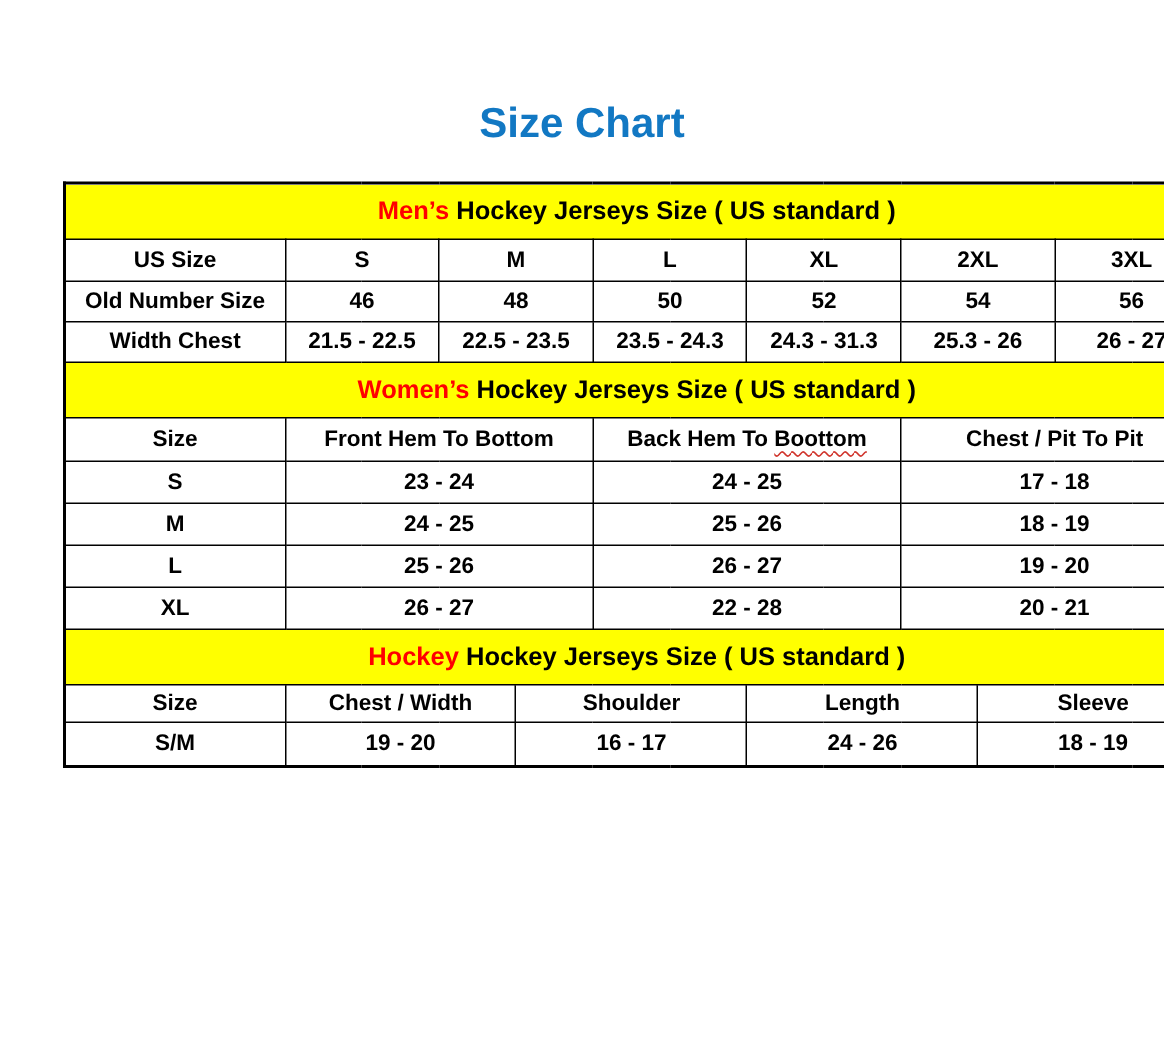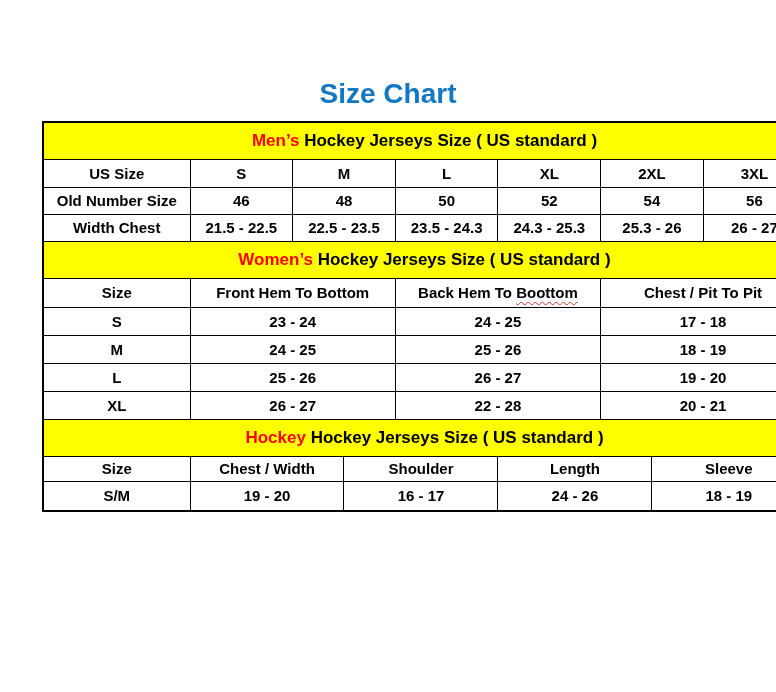--- a/index.html
+++ b/index.html
@@ -9,21 +9,21 @@
     --line:#000000;
   }
   html,body{margin:0;padding:0;background:#ffffff;}
   body{
     width:776px;height:692px;overflow:hidden;
     font-family:"Liberation Sans", sans-serif;
     -webkit-font-smoothing:antialiased;
   }
   .page{position:relative;width:776px;height:692px;background:#ffffff;}
   .page-title{
-    position:absolute;top:78px;left:0;right:0;
+    position:absolute;top:66px;left:0;right:0;
     margin:0;text-align:center;
     font-size:28px;font-weight:bold;color:var(--blue);
     letter-spacing:0px;
   }
   table.size-chart{
     position:absolute;top:121px;left:42px;
     width:765px;border-collapse:collapse;table-layout:fixed;
     border:2px solid var(--line);
   }
   table.size-chart td{
@@ -96,21 +96,21 @@
         <td colspan="2">50</td>
         <td colspan="2">52</td>
         <td colspan="2">54</td>
         <td colspan="2">56</td>
       </tr>
       <tr class="mdata">
         <td>Width Chest</td>
         <td colspan="2">21.5 - 22.5</td>
         <td colspan="2">22.5 - 23.5</td>
         <td colspan="2">23.5 - 24.3</td>
-        <td colspan="2">24.3 - 25.3</td>
+        <td colspan="2">24.3 - 31.3</td>
         <td colspan="2">25.3 - 26</td>
         <td colspan="2">26 - 27</td>
       </tr>
 
       <tr class="band">
         <td colspan="13"><span class="accent">Women’s</span><span> Hockey Jerseys Size ( US standard )</span></td>
       </tr>
       <tr class="whead">
         <td>Size</td>
         <td colspan="4">Front Hem To Bottom</td>

